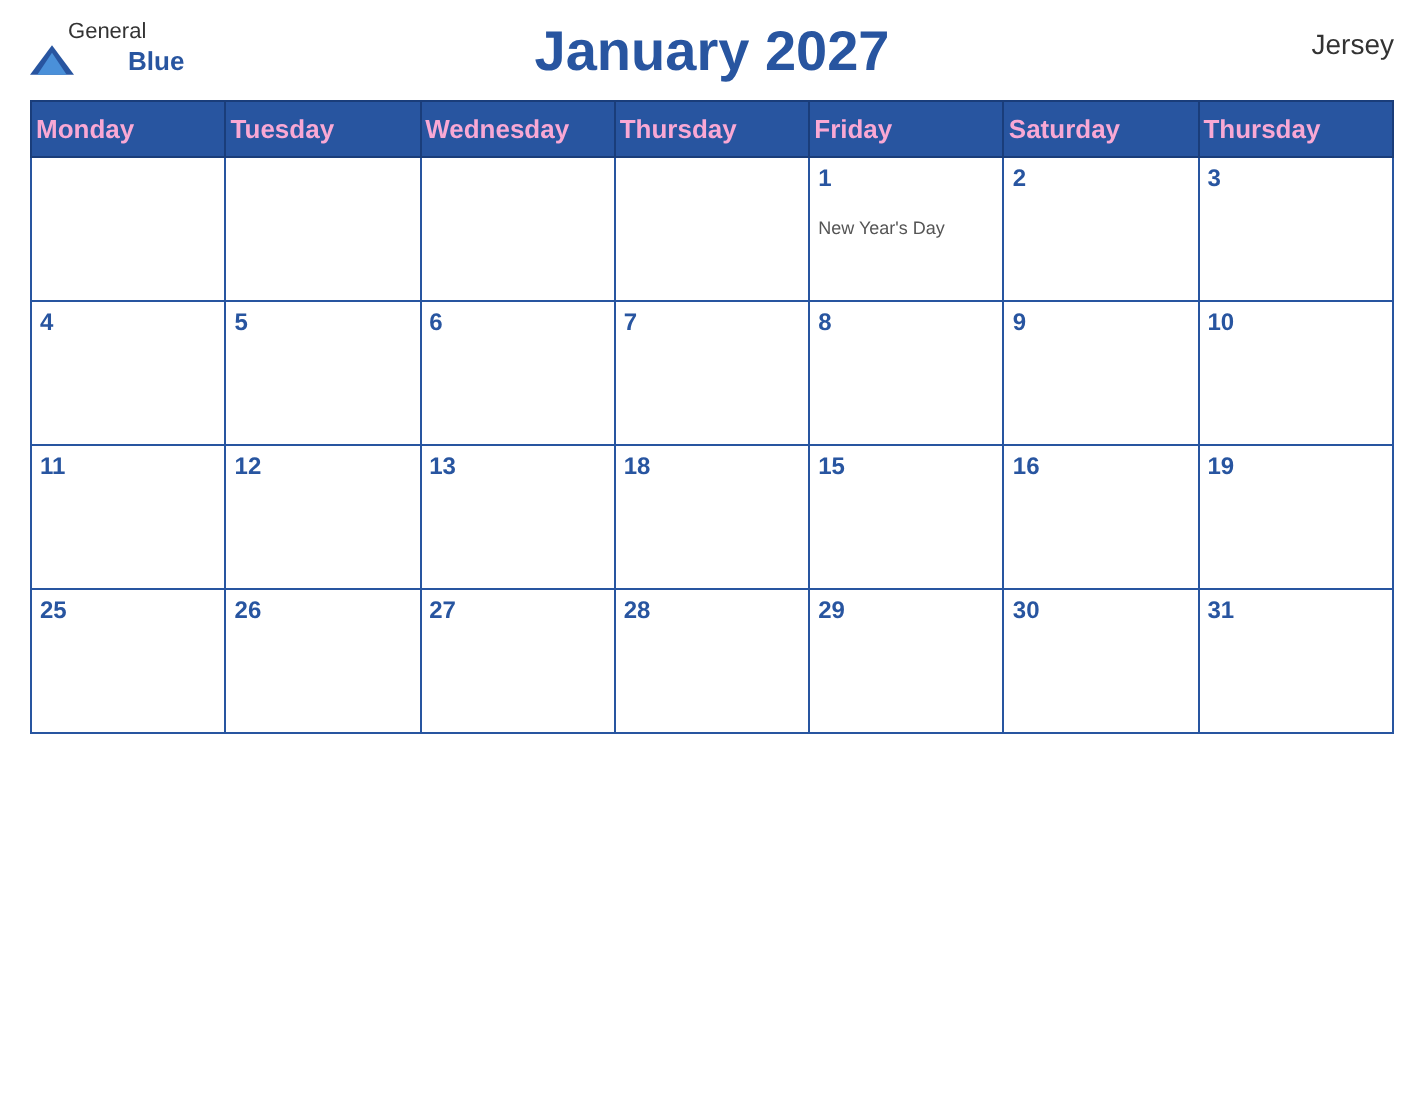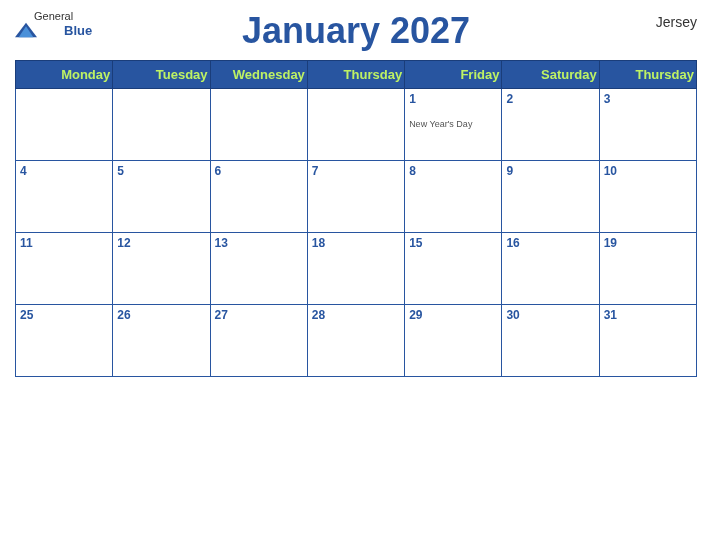--- a/index.html
+++ b/index.html
@@ -46,41 +46,41 @@
       width: 22px;
       height: 16px;
       display: inline-block;
       vertical-align: middle;
     }
     .logo-row {
       display: flex;
       align-items: center;
     }
     .month-title {
-      font-size: 36px;
+      font-size: 28px;
       color: #2855a0;
       font-weight: bold;
       text-align: center;
     }
     .region-label {
       position: absolute;
       right: 0;
       top: 4px;
       font-size: 14px;
       color: #333;
     }
     .calendar-table {
       width: 100%;
       border-collapse: collapse;
       table-layout: fixed;
     }
     .calendar-table th {
       background-color: #2855a0;
-      color: #bef264;
-      text-align: right;
+      color: #f9a8d4;
+      text-align: left;
       font-size: 13px;
       font-weight: bold;
       padding: 6px 2px;
       border: 1px solid #1a3d7a;
     }
     .calendar-table td {
       border: 1px solid #2855a0;
       vertical-align: top;
       height: 72px;
       padding: 3px 4px;

